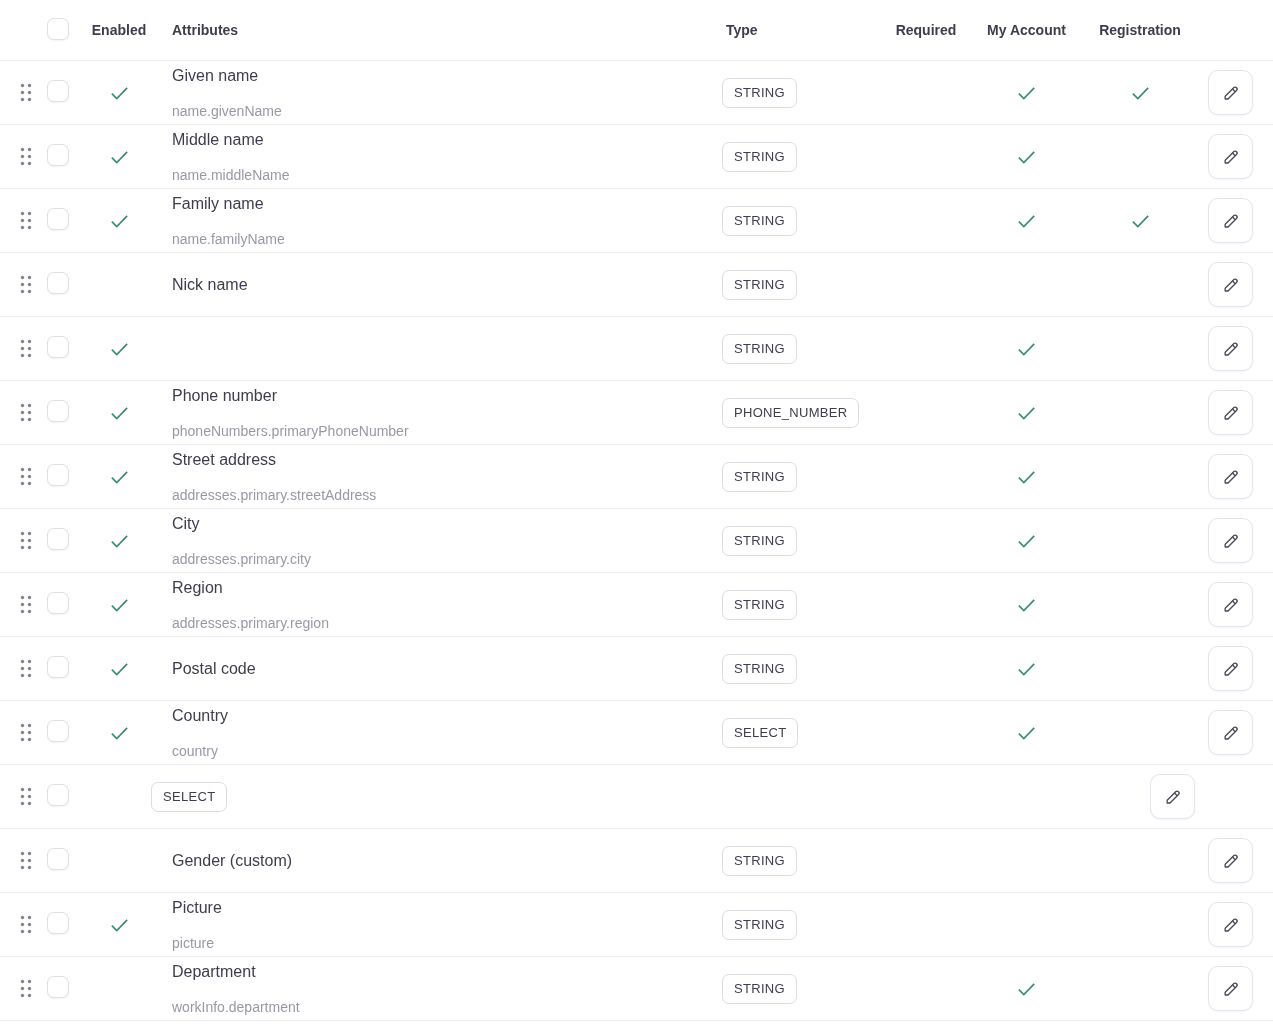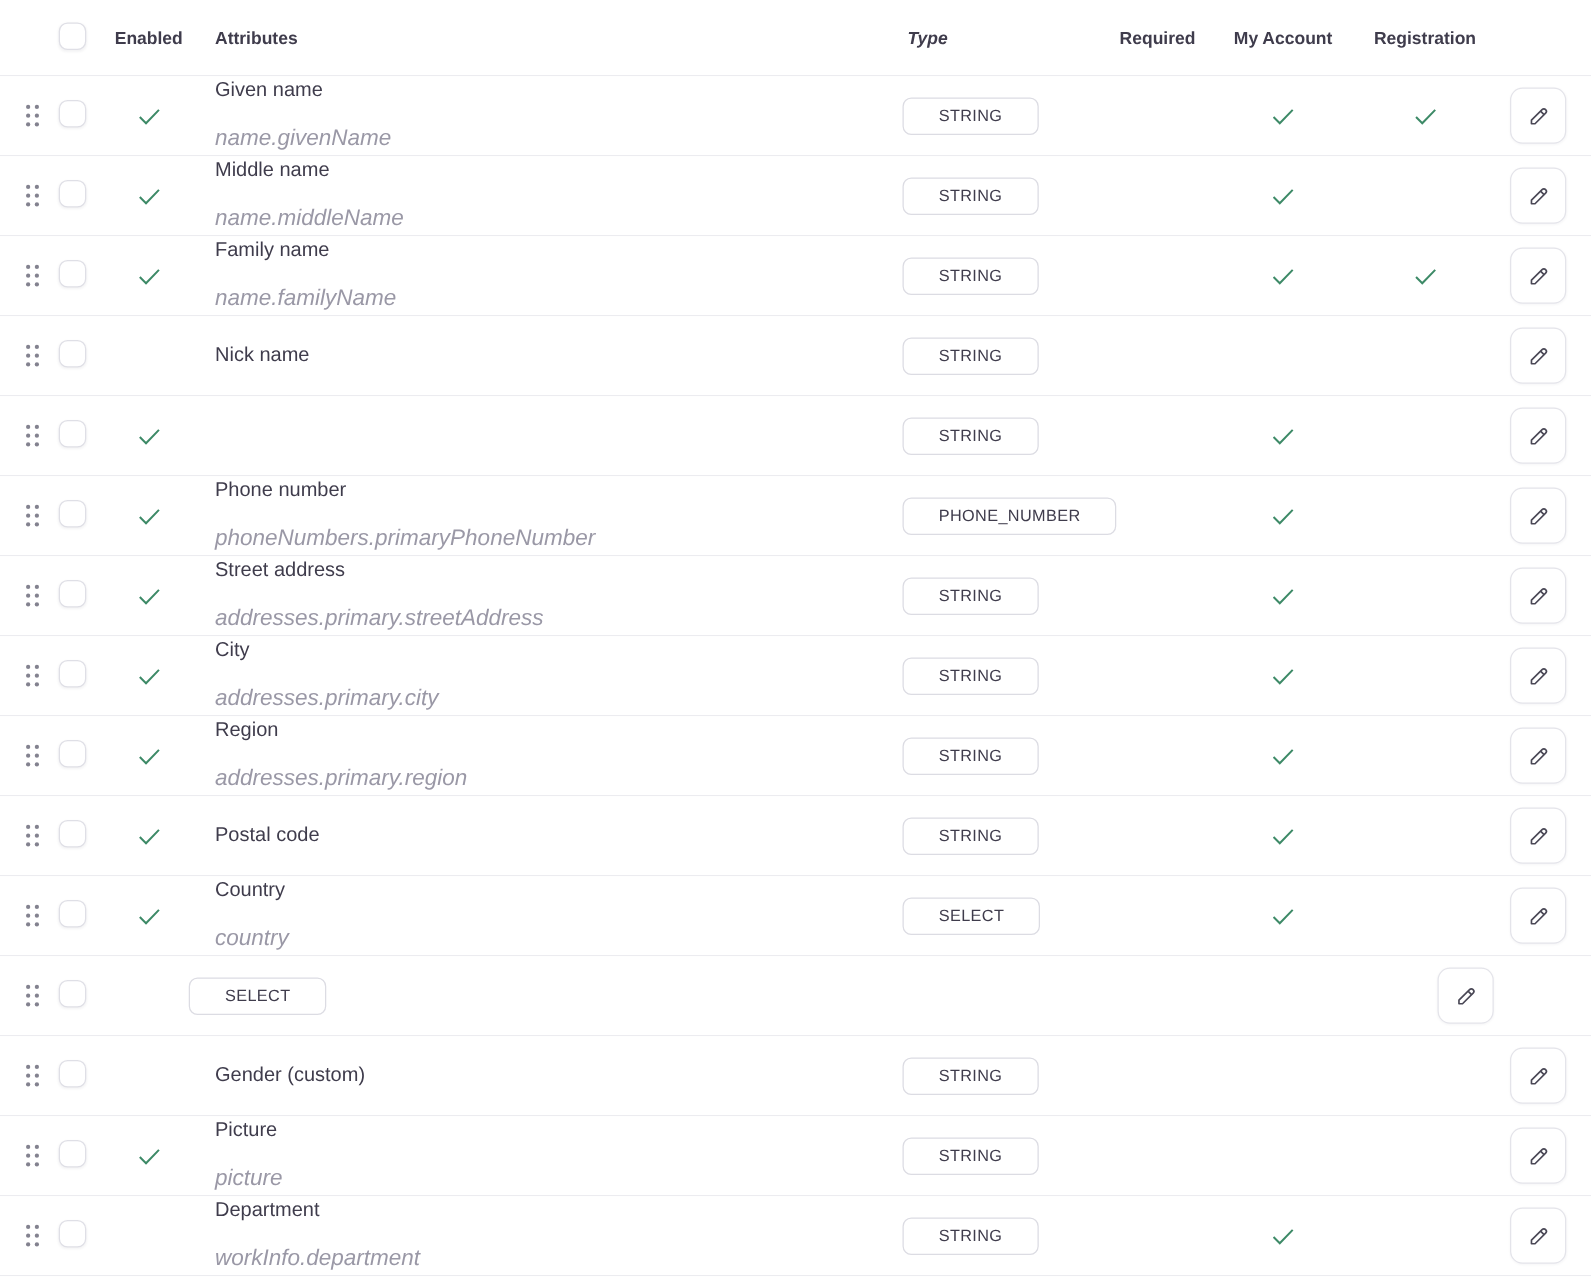--- a/index.html
+++ b/index.html
@@ -29,21 +29,21 @@
   }
   .header-row {
     height: 61px;
     font-size: 14px;
     font-weight: 700;
     color: var(--text-primary);
   }
   .attr-row { height: 64px; background: #fff; }
   .cell-center { display: flex; justify-content: center; align-items: center; }
   .cell-left-pad { padding-left: 21px; }
-  .cell-type-pad { padding-left: 4px; font-style: italic; }
+  .cell-type-pad { padding-left: 4px; }
   .cell-right { display: flex; justify-content: flex-end; align-items: center; }
 
   
   .drag-handle {
     width: 14px; height: 20px;
     display: flex; align-items: center; justify-content: flex-start;
     cursor: grab; background: none; border: none; padding: 0;
     color: var(--icon-gray);
   }
 
@@ -62,31 +62,30 @@
   .check-icon { display: inline-flex; color: var(--check-green); }
 
   
   .attr-name {
     font-size: 16px;
     font-weight: 400;
     color: var(--text-primary);
     line-height: 1.25;
   }
   .attr-key {
-    font-size: 18px;
+    font-size: 14px;
     color: var(--text-secondary);
     margin-top: 17px;
     line-height: 1.2;
-    font-style: italic;
   }
 
   
   .type-badge {
     display: inline-block;
-    padding: 6px 28px 7px;
+    padding: 6px 11px 7px;
     border: 1px solid #dcdce3;
     border-radius: 7px;
     font-size: 13px;
     letter-spacing: 0.3px;
     color: var(--text-primary);
     background: #fff;
     white-space: nowrap;
   }
 
   

